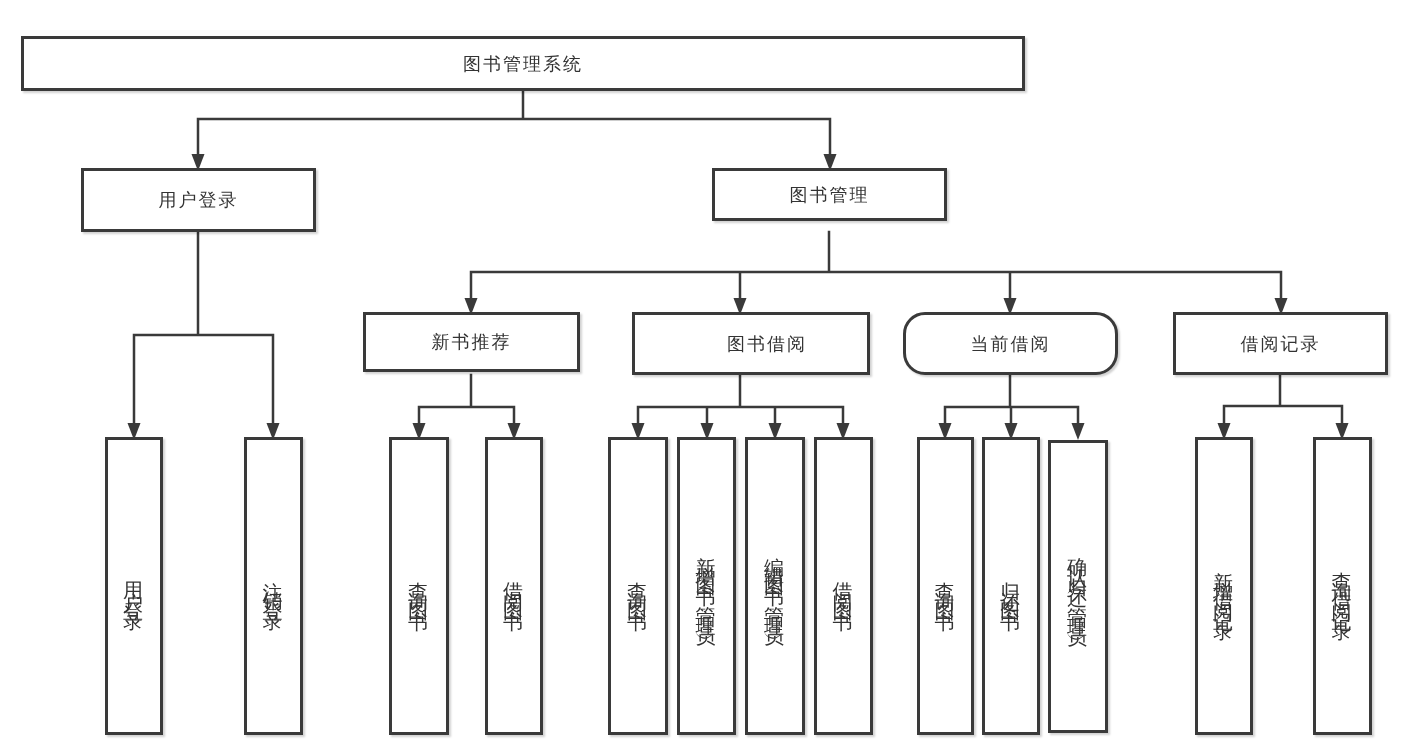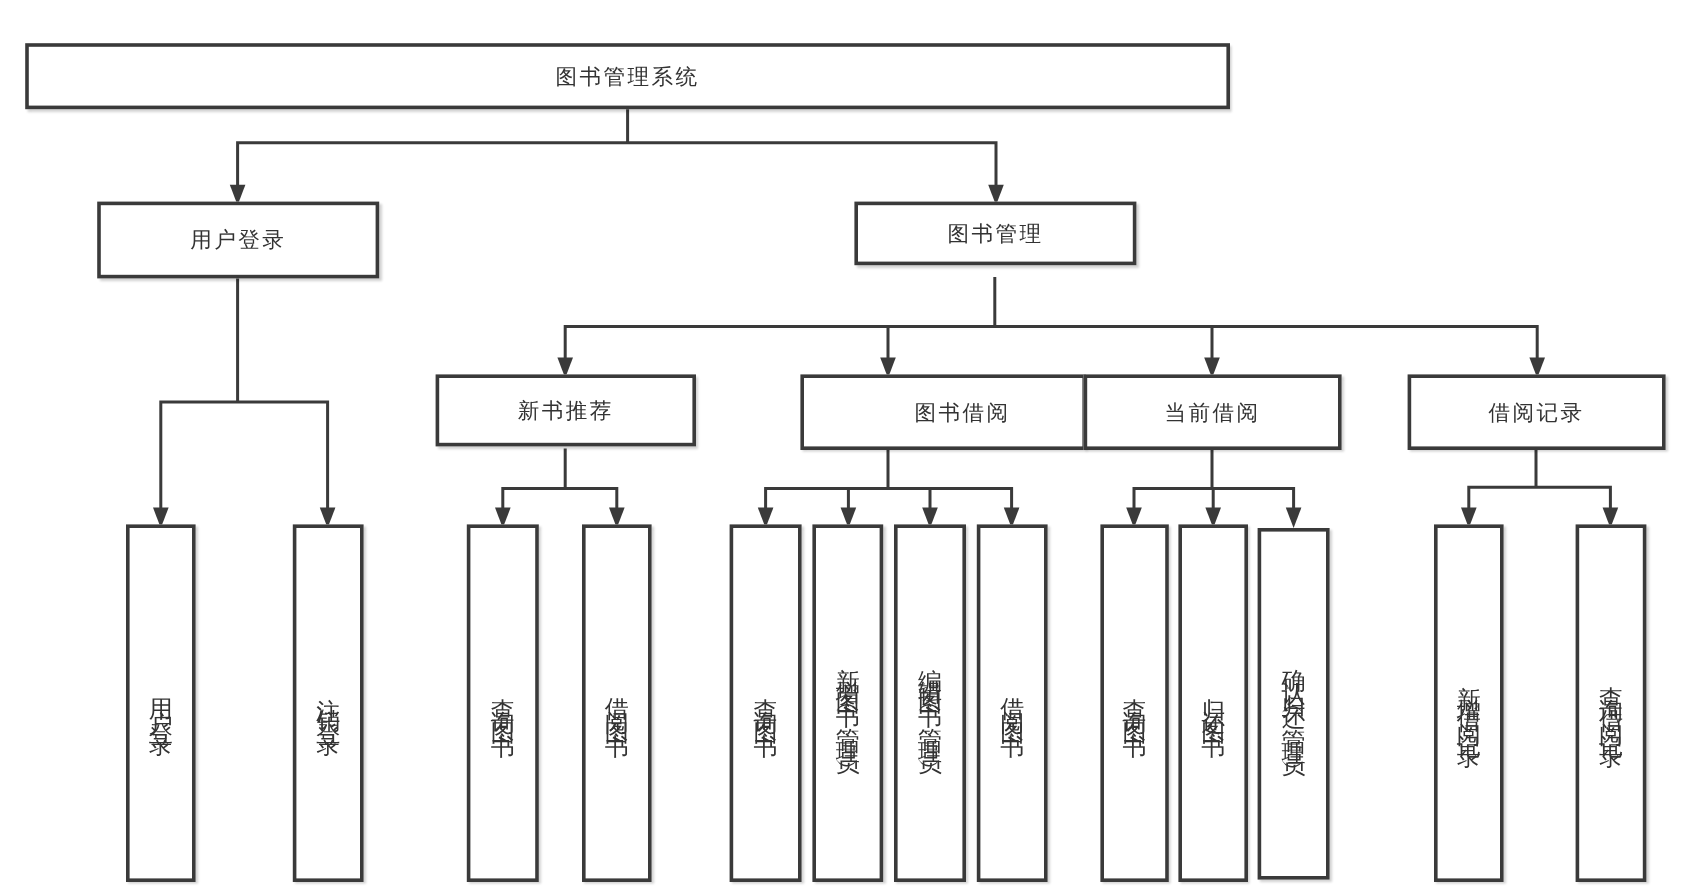--- a/index.html
+++ b/index.html
@@ -95,24 +95,24 @@
       </div>
       <div class="node h" style="left: 81px; top: 168px; width: 235px; height: 64px;">
         <span>用户登录</span>
       </div>
       <div class="node h" style="left: 712px; top: 168px; width: 235px; height: 53px;">
         <span>图书管理</span>
       </div>
       <div class="node h" style="left: 363px; top: 312px; width: 217px; height: 60px;">
         <span>新书推荐</span>
       </div>
-      <div class="node h" style="left: 667px; top: 312px; width: 238px; height: 63px; padding-left: 32px;">
+      <div class="node h" style="left: 632px; top: 312px; width: 238px; height: 63px; padding-left: 32px;">
         <span>图书借阅</span>
       </div>
-      <div class="node h" style="left: 903px; top: 312px; width: 215px; height: 63px;">
+      <div class="node h" style="left: 903px; top: 312px; width: 215px; height: 63px; border-radius: 22px;">
         <span>当前借阅</span>
       </div>
       <div class="node h" style="left: 1173px; top: 312px; width: 215px; height: 63px; text-align: center;">
         <span>借阅记录</span>
       </div>
       <div class="node v" style="left: 105px; top: 437px; width: 58px; height: 298px;">
         <span>用户登录</span>
       </div>
       <div class="node v" style="left: 244px; top: 437px; width: 59px; height: 298px;">
         <span>注销登录</span>

